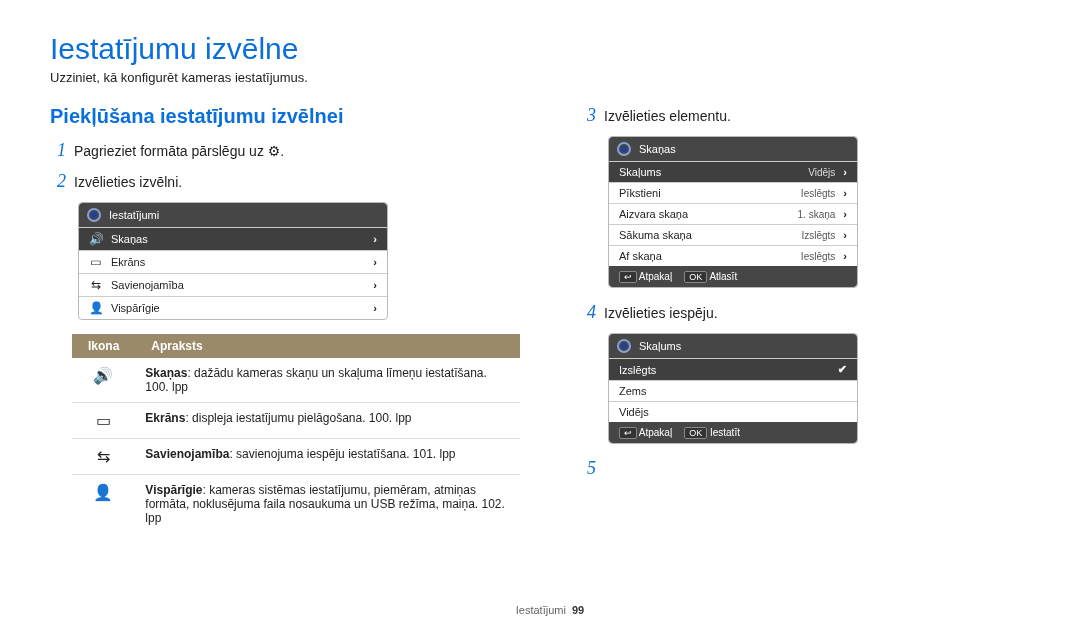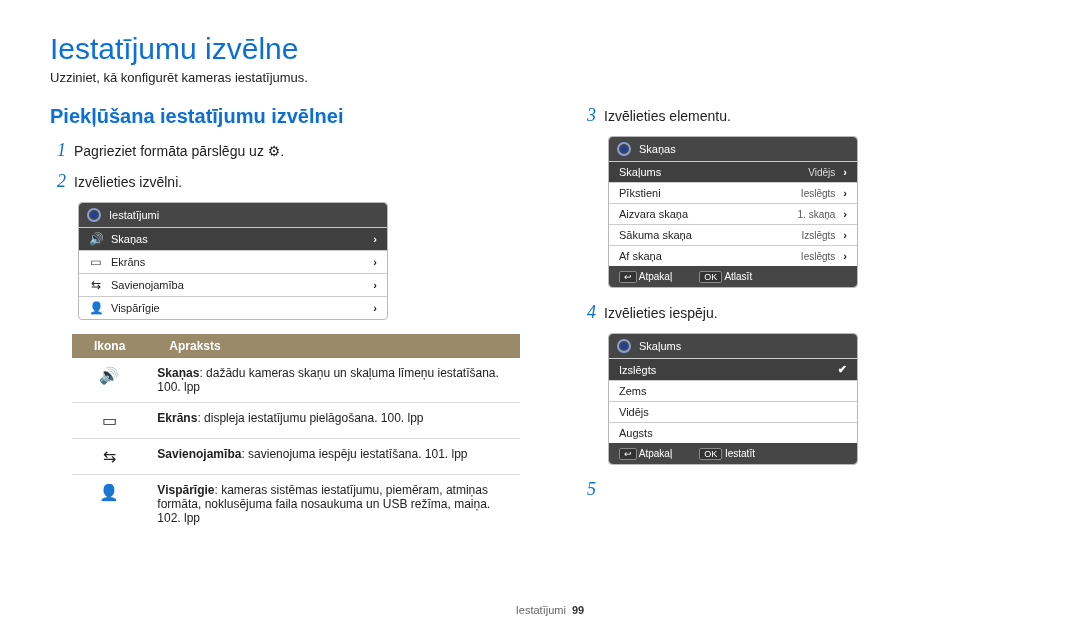--- a/index.html
+++ b/index.html
@@ -67,21 +67,21 @@
     align-items: center;
     gap: 8px;
     border-top-left-radius: 4px;
     border-top-right-radius: 4px;
   }
   .panel-footer {
     background: #464646;
     color: #fff;
     padding: 5px 10px;
     display: flex;
-    gap: 27px;
+    gap: 12px;
     border-bottom-left-radius: 4px;
     border-bottom-right-radius: 4px;
     font-size: 10px;
   }
   .footer-btn {
     padding: 0px 4px;
     border: 1px solid #888;
     border-radius: 2px;
     background: #333;
     font-size: 9px;
@@ -115,21 +115,21 @@
   .desc-table {
     margin-left: 22px;
     width: 448px;
     border-collapse: collapse;
     font-size: 12px;
   }
   .desc-table th {
     background: #9b8a6a;
     color: #fff;
     text-align: left;
-    padding: 5px 22px;
+    padding: 5px 16px;
     font-size: 12px;
     font-weight: bold;
   }
   .desc-table td {
     padding: 8px 10px;
     vertical-align: top;
     border-bottom: 1px solid #ddd;
   }
   .desc-table td.ic { width: 36px; text-align: center; font-size: 16px; }
   .desc-table tr:last-child td { border-bottom: none; }
@@ -277,23 +277,20 @@
       <div class="panel-row highlight">
         <span class="flex">Izslēgts</span>
         <span class="checkmark">✔</span>
       </div>
       <div class="panel-row">
         <span class="flex">Zems</span>
       </div>
       <div class="panel-row">
         <span class="flex">Vidējs</span>
       </div>
-      <div class="panel-row">
-        <span class="flex">Augsts</span>
-      </div>
       <div class="panel-footer">
         <span><span class="footer-btn">↩</span> <span>Atpakaļ</span></span>
         <span><span class="footer-btn">OK</span> <span>Iestatīt</span></span>
       </div>
     </div>
 
     <div class="step-row">
       <span class="step-num">5</span>
     </div>
   </div>

